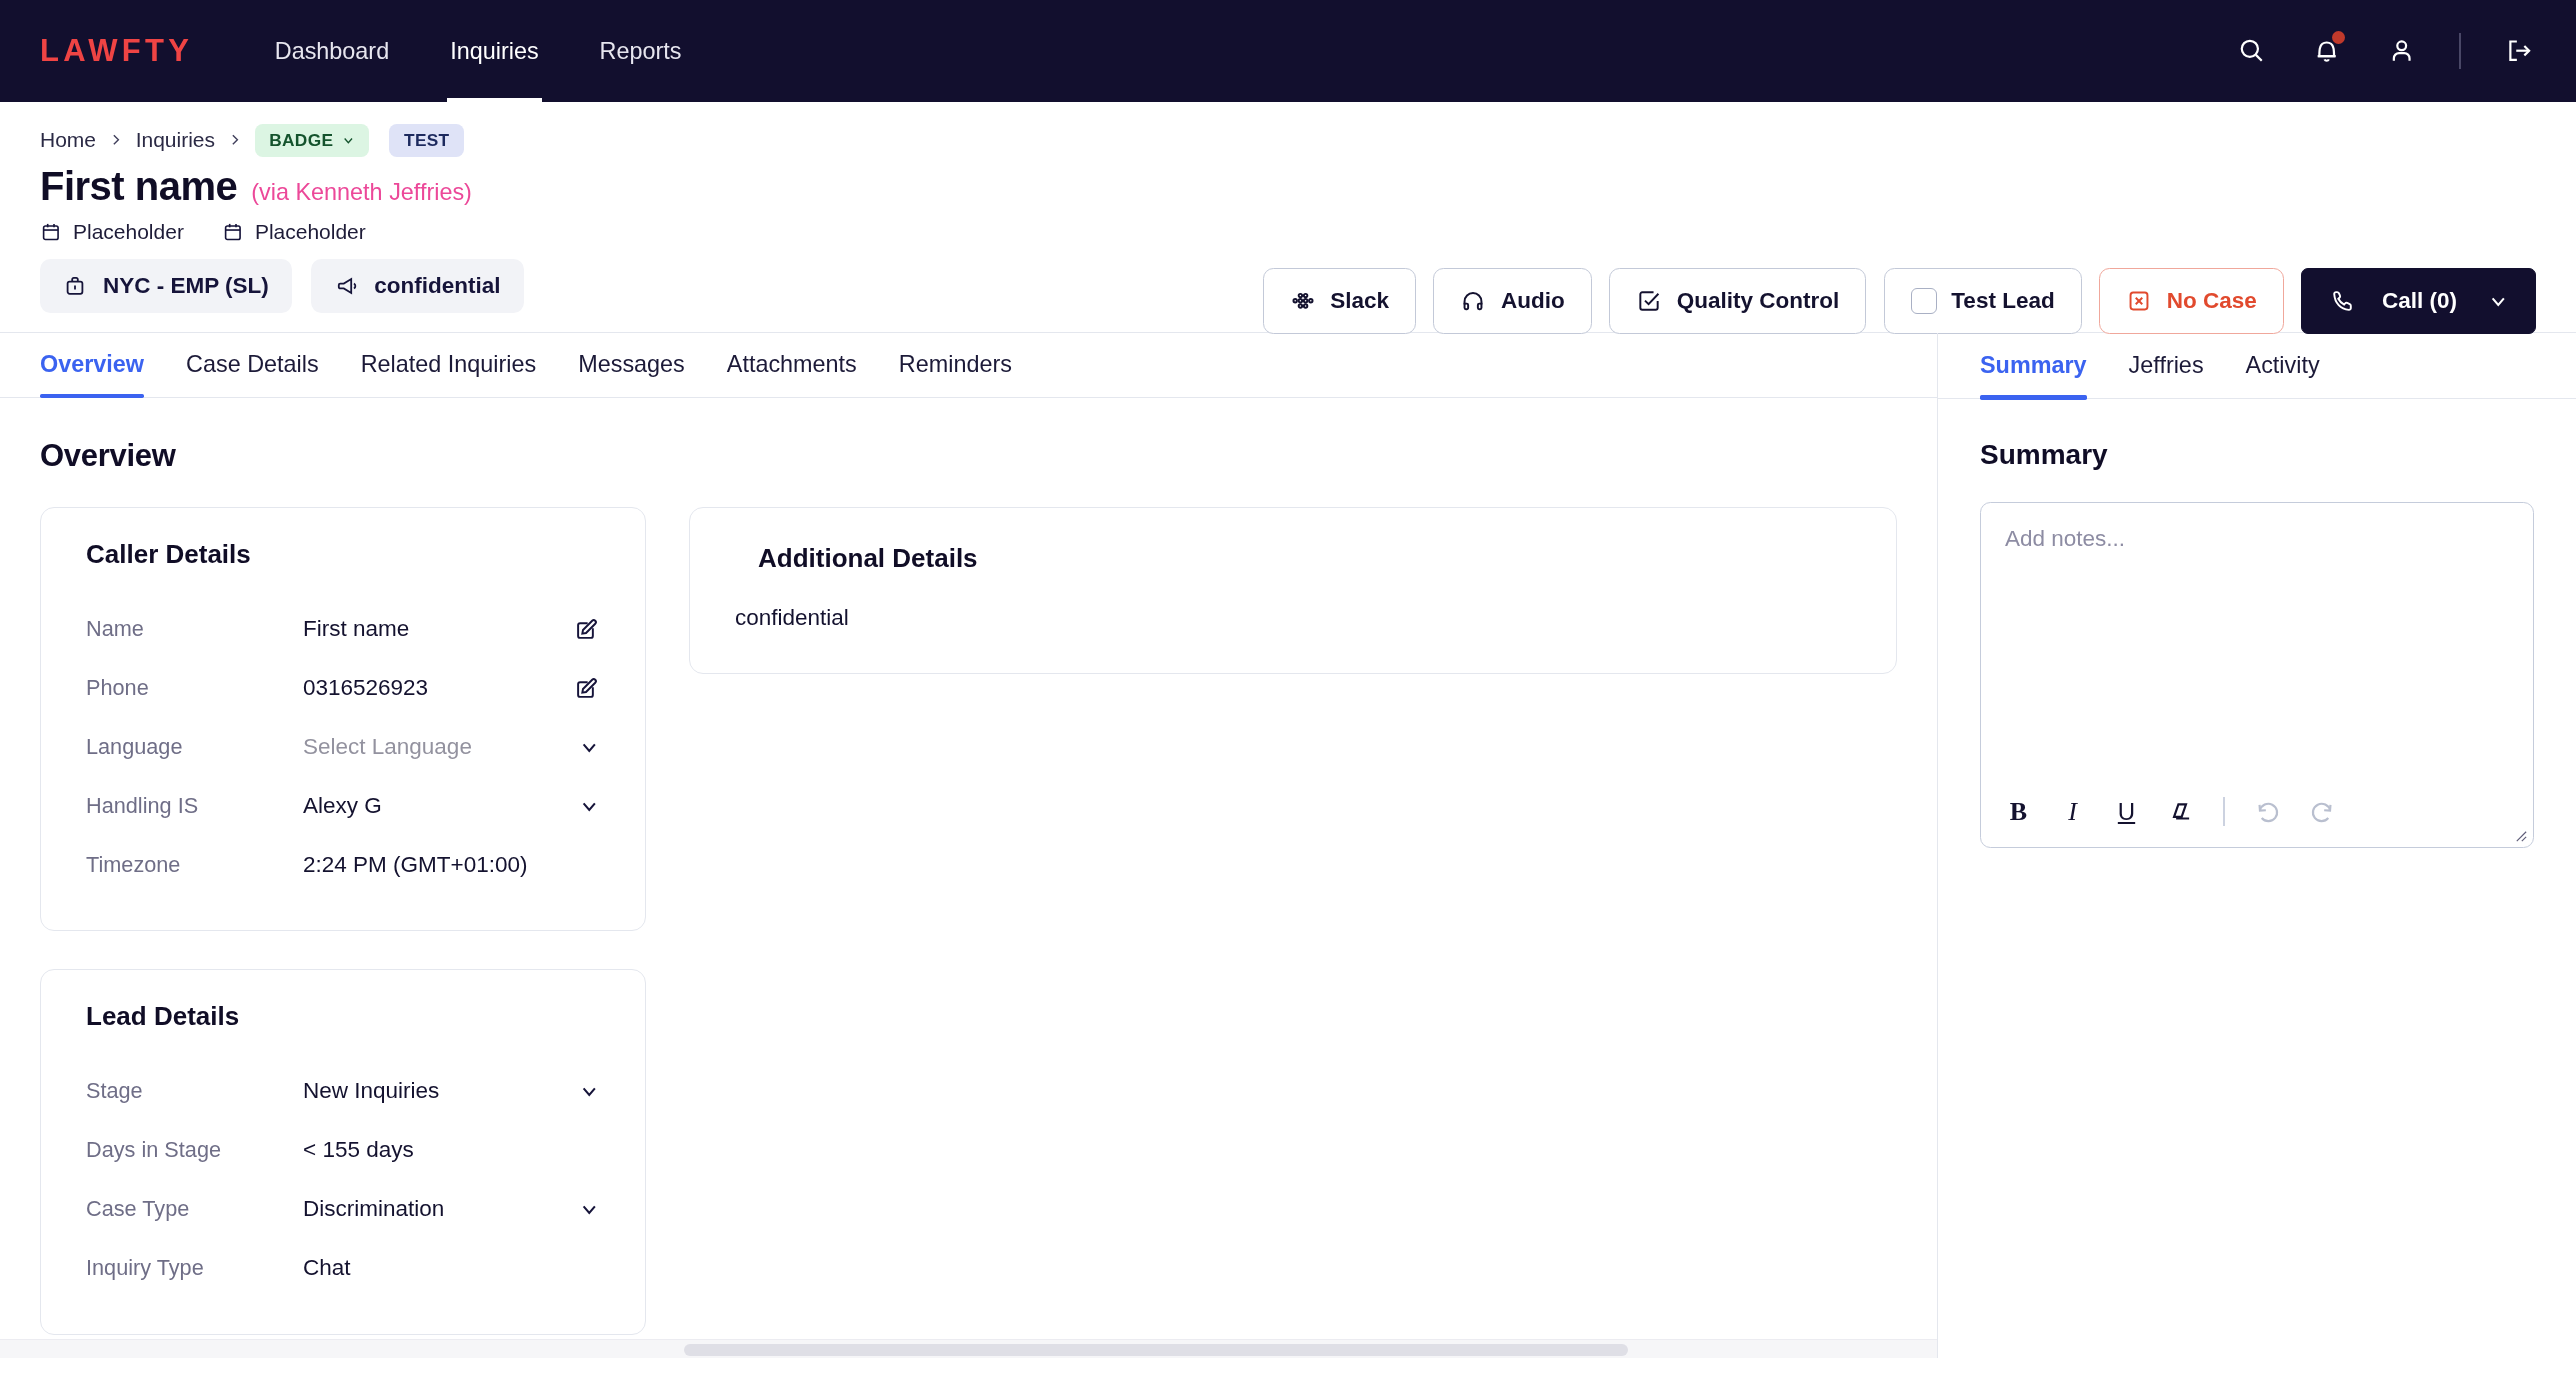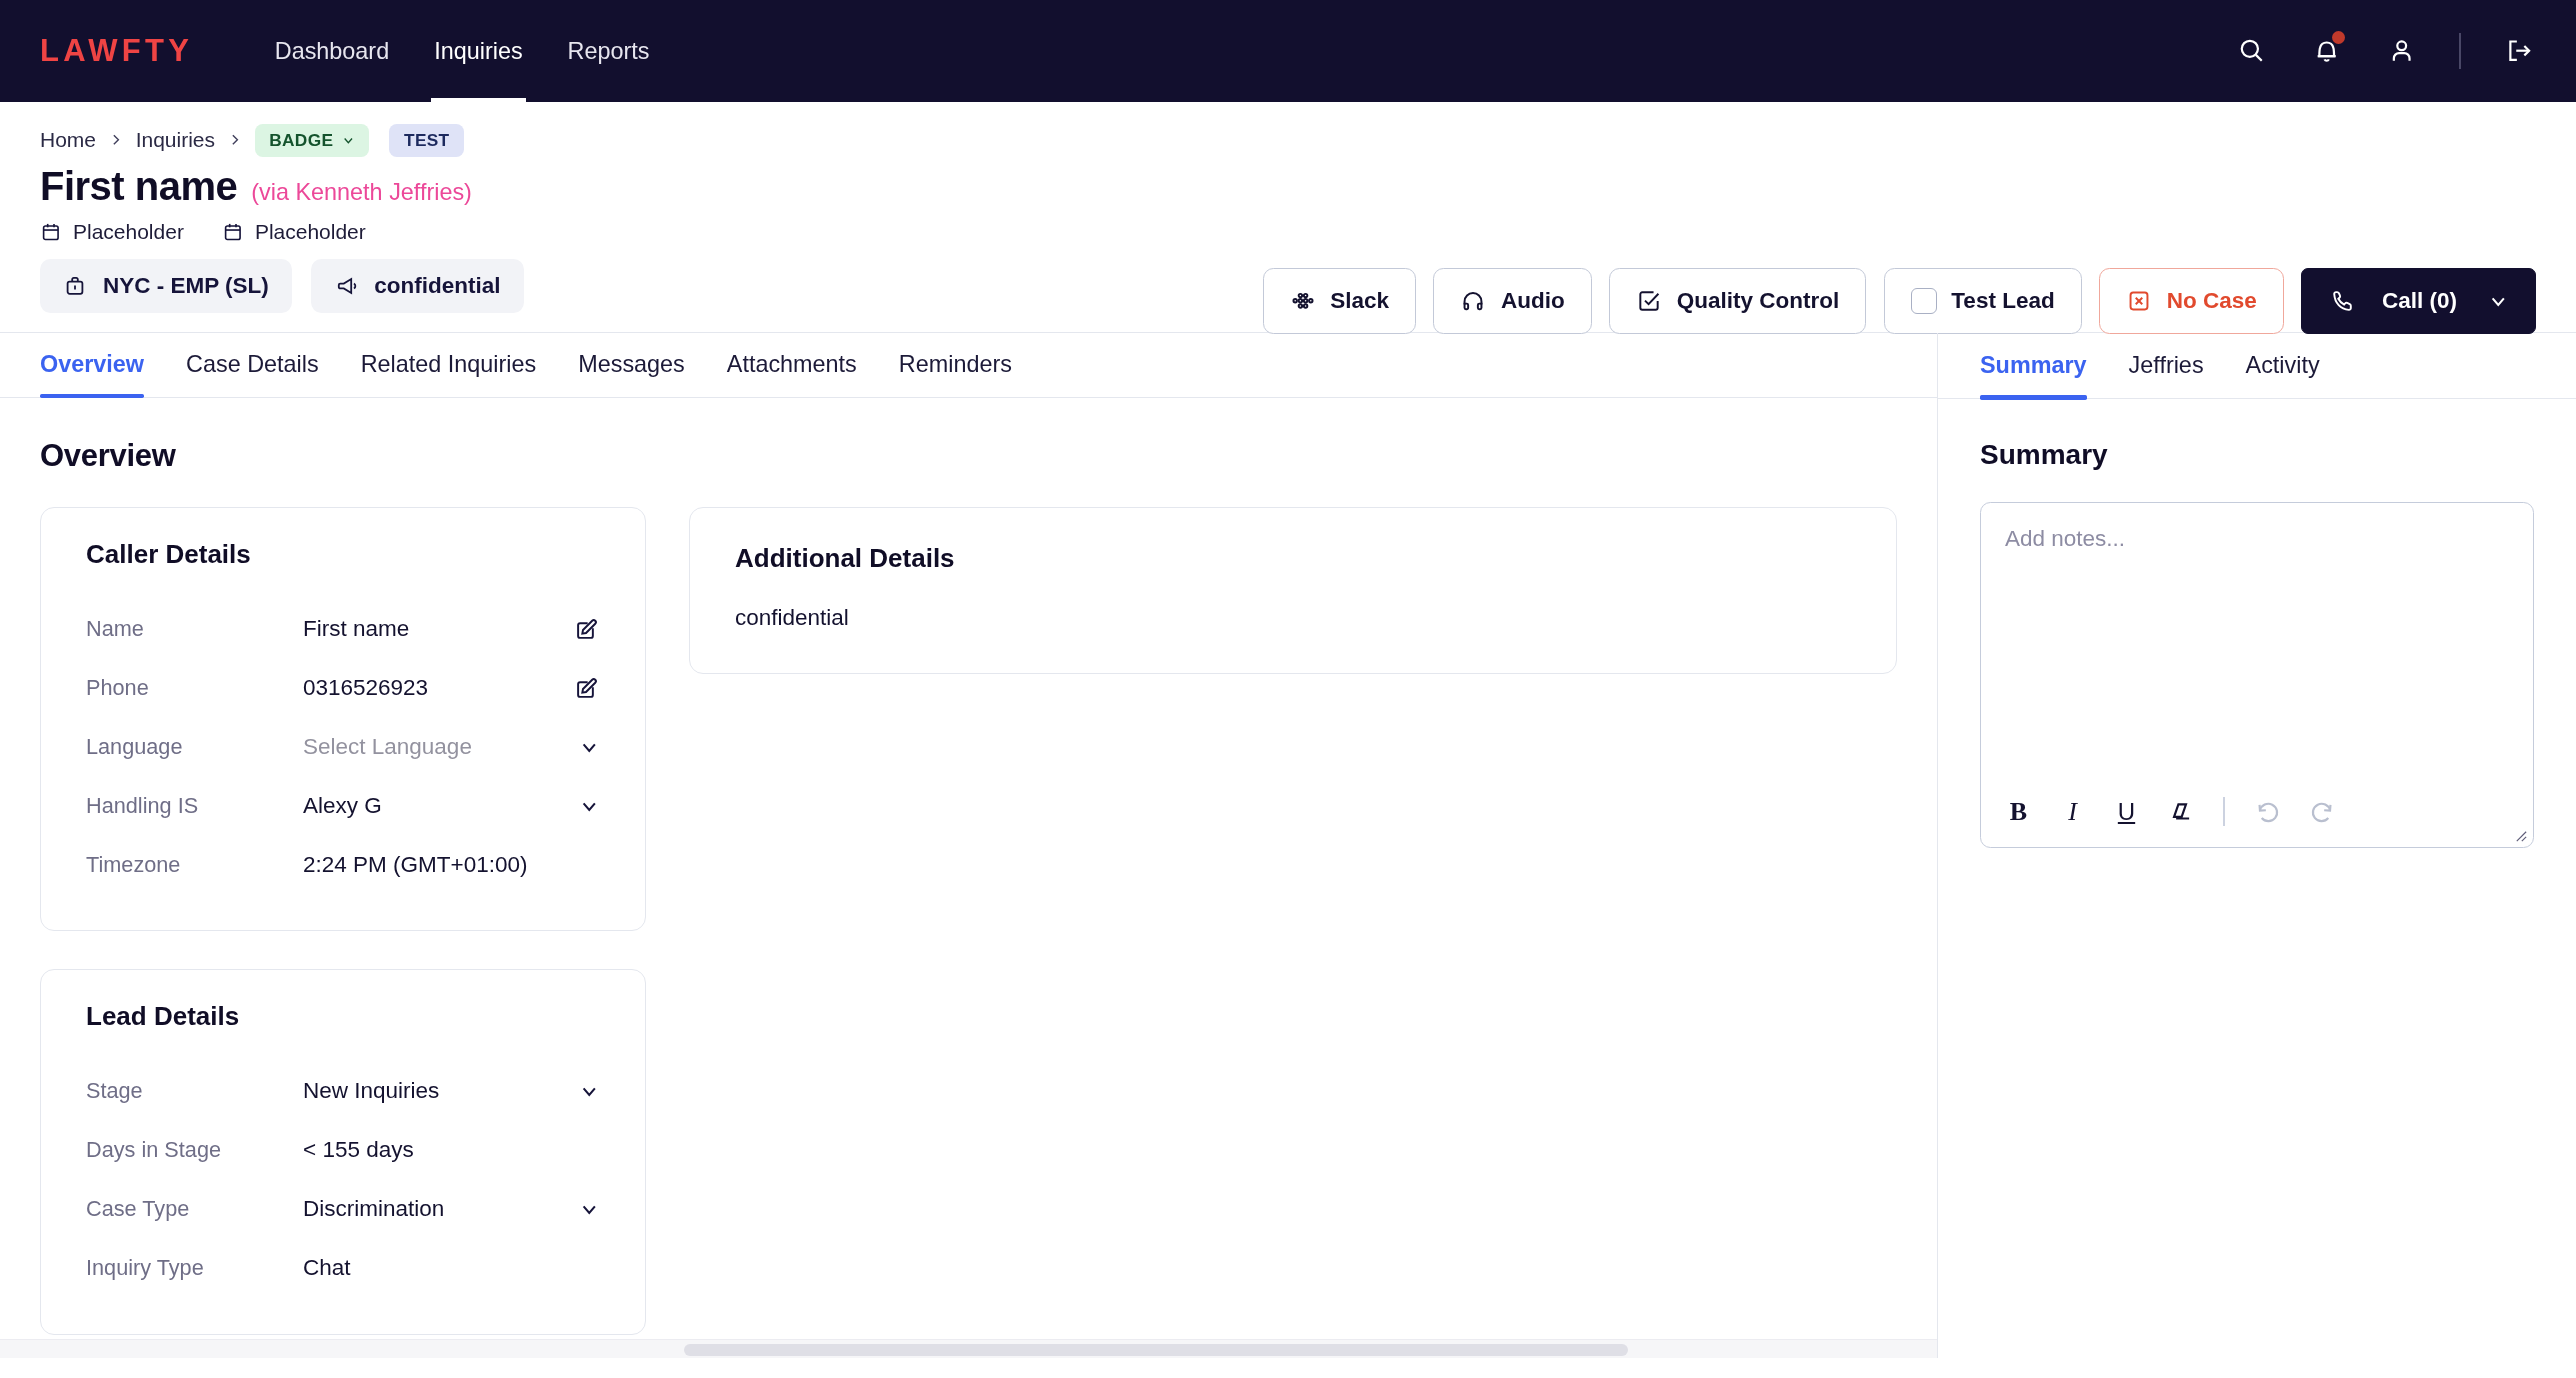--- a/index.html
+++ b/index.html
@@ -22,21 +22,21 @@
     color: #ffffff;
   }
   .logo {
     font-size: 31px;
     font-weight: 700;
     letter-spacing: 4.3px;
     color: #ef4444;
     margin-right: 59px;
     white-space: nowrap;
   }
-  .nav-links { display: flex; align-items: flex-end; height: 100%; gap: 0; }
+  .nav-links { display: flex; align-items: flex-end; height: 100%; gap: 16px; }
   .nav-link {
     position: relative;
     font-size: 23.4px;
     color: #e7e6ef;
     padding: 0 22.5px;
     height: 100%;
     display: flex;
     align-items: center;
     cursor: pointer;
   }
@@ -320,21 +320,21 @@
     cursor: pointer;
   }
   .field-ctrl svg { width: 26px; height: 26px; stroke: #16143a; stroke-width: 1.8; fill: none; }
   .field-ctrl.chev svg { width: 22.5px; height: 22.5px; stroke-width: 2.2; }
 
   .card-note {
     font-size: 22.5px;
     color: #14122f;
   }
   .card-additional { padding: 35px 45px 42px 45px; }
-  .card-additional h3 { margin-bottom: 31px; }
+  .card-additional h3 { margin-bottom: 31px; margin-left: 23px; }
 
   
   .side-pane { padding: 40px 42px; }
   .side-pane h2 {
     font-size: 28px;
     font-weight: 700;
     color: #100d26;
     margin-bottom: 31px;
   }
   .editor {

